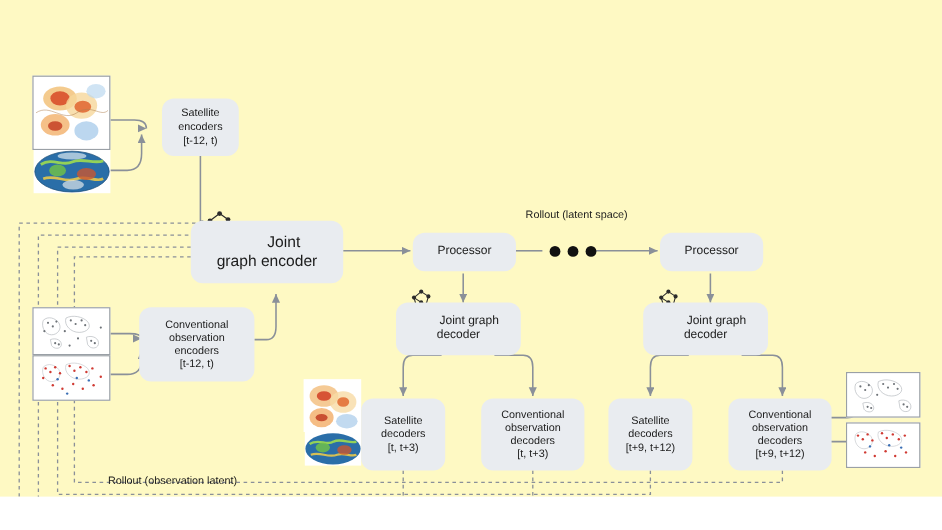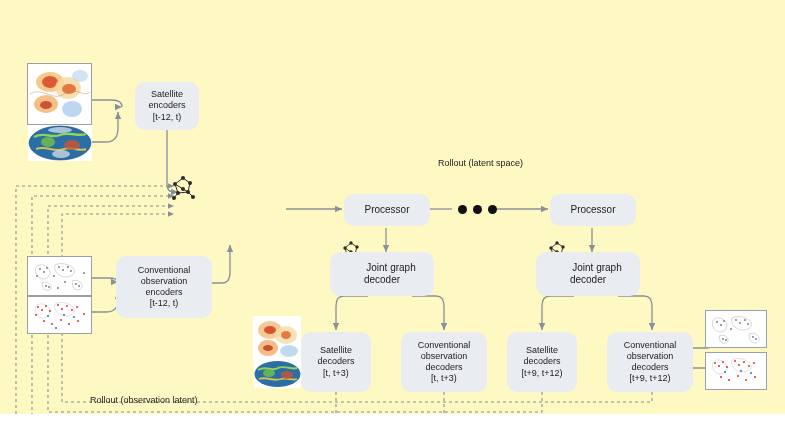--- a/index.html
+++ b/index.html
@@ -358,20 +358,24 @@
     <span class="line">[t-12, t)</span>
   </div>
 
   <div class="node small" style="left:116px; top:256px; width:96px; height:62px;">
     <span class="line">Conventional</span>
     <span class="line">observation</span>
     <span class="line">encoders</span>
     <span class="line">[t-12, t)</span>
   </div>
 
+  <div class="node big" style="left:159px; top:184px; width:127px; height:52px;">
+    <span class="line" style="margin-left:28px;">Joint</span>
+    <span class="line">graph encoder</span>
+  </div>
 
   <div class="node mid" style="left:344px; top:194px; width:86px; height:32px;">
     <span class="line">Processor</span>
   </div>
 
   <div class="dots" style="left:458px; top:205px;">
     <i></i>
     <i></i>
     <i></i>
   </div>
@@ -409,17 +413,17 @@
     <span class="line">[t+9, t+12)</span>
   </div>
 
   <div class="node small" style="left:607px; top:332px; width:86px; height:60px;">
     <span class="line">Conventional</span>
     <span class="line">observation</span>
     <span class="line">decoders</span>
     <span class="line">[t+9, t+12)</span>
   </div>
 
-  <div class="label" style="left:438px; top:158px;">Rollout (latent space)</div>
+  <div class="label" style="left:438px; top:174px;">Rollout (latent space)</div>
 
   <div class="label" style="left:90px; top:395px;">Rollout (observation latent)</div>
 
 </div>
 
 </body></html>

